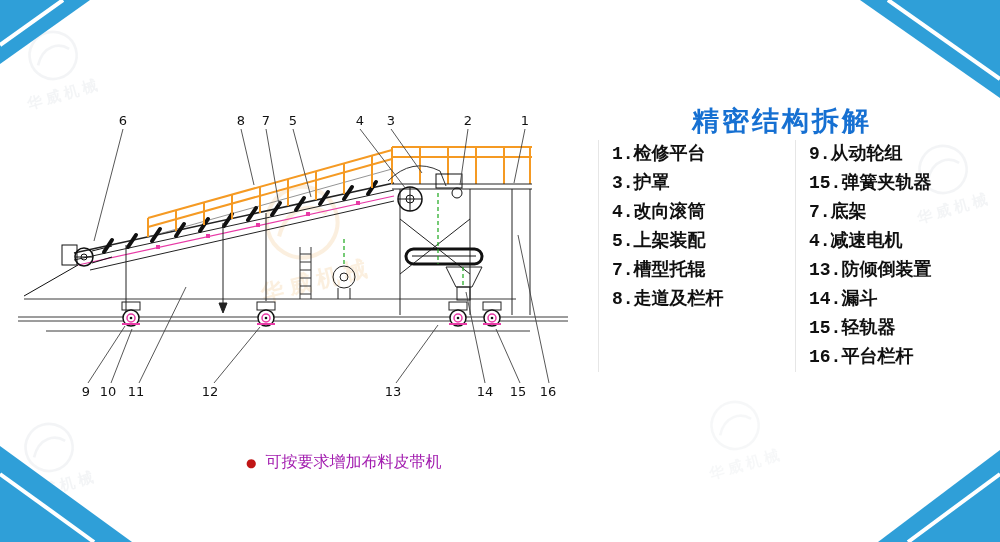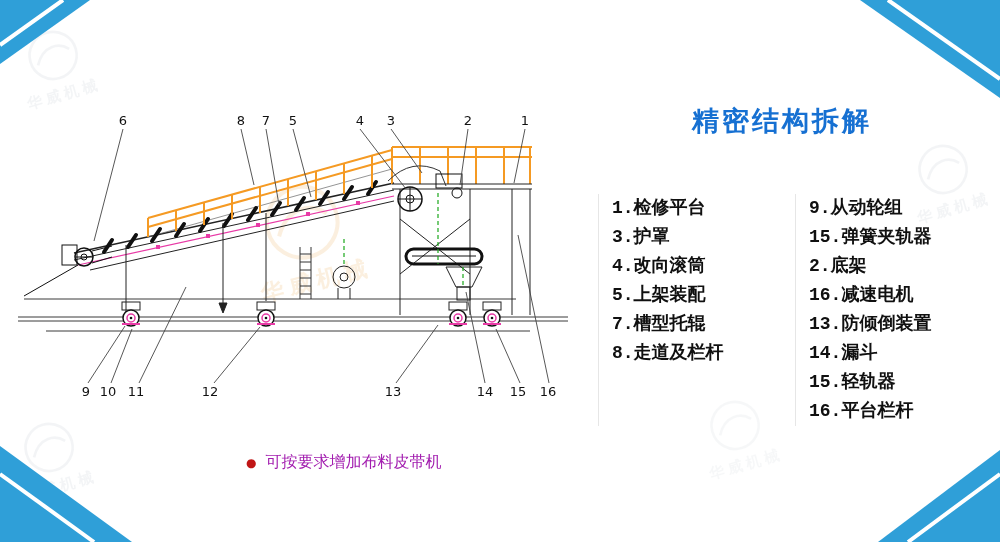--- a/index.html
+++ b/index.html
@@ -16,21 +16,21 @@
   .wm-orange { color:#e8a23c; }
 
   
   .diagram { position:absolute; left:8px; top:88px; width:600px; height:372px; }
   .machine text { font-family:"DejaVu Sans",sans-serif; }
 
   
   .panel { position:absolute; left:588px; top:106px; width:388px;font-family:Liberation Mono, monospace; }
   .panel-title { text-align:center; color:#1670d2; font-size:27px; line-height:34px;
                  font-weight:bold; letter-spacing:3px; }
-  .cols { display:flex; margin-top:54px; padding-left:10px; gap:16px; }
+  .cols { display:flex; padding-left:10px; gap:16px; }
   .col { list-style:none; flex:1; border-left:1px solid #e6e6e6; padding-left:13px; }
   .col li { font-size:18px; font-weight:bold; color:#101010; line-height:29px; white-space:nowrap; }
 
   
   .note { position:absolute; left:246px; top:452px; display:flex; align-items:center; gap:9px; }
   .note .bullet { color:#c01616; font-size:12px; line-height:1; }
   .note .txt { color:#a21caf; font-size:16px; }
 </style>
 </head>
 <body>
@@ -279,22 +279,22 @@
         <li>1.检修平台</li>
         <li>3.护罩</li>
         <li>4.改向滚筒</li>
         <li>5.上架装配</li>
         <li>7.槽型托辊</li>
         <li>8.走道及栏杆</li>
       </ul>
       <ul class="col">
         <li>9.从动轮组</li>
         <li>15.弹簧夹轨器</li>
-        <li>2.底架</li>
-        <li>16.减速电机</li>
+        <li>7.底架</li>
+        <li>4.减速电机</li>
         <li>13.防倾倒装置</li>
         <li>14.漏斗</li>
         <li>15.轻轨器</li>
         <li>16.平台栏杆</li>
       </ul>
     </div>
   </div>
 
   <div class="note">
     <span class="bullet">●</span>

